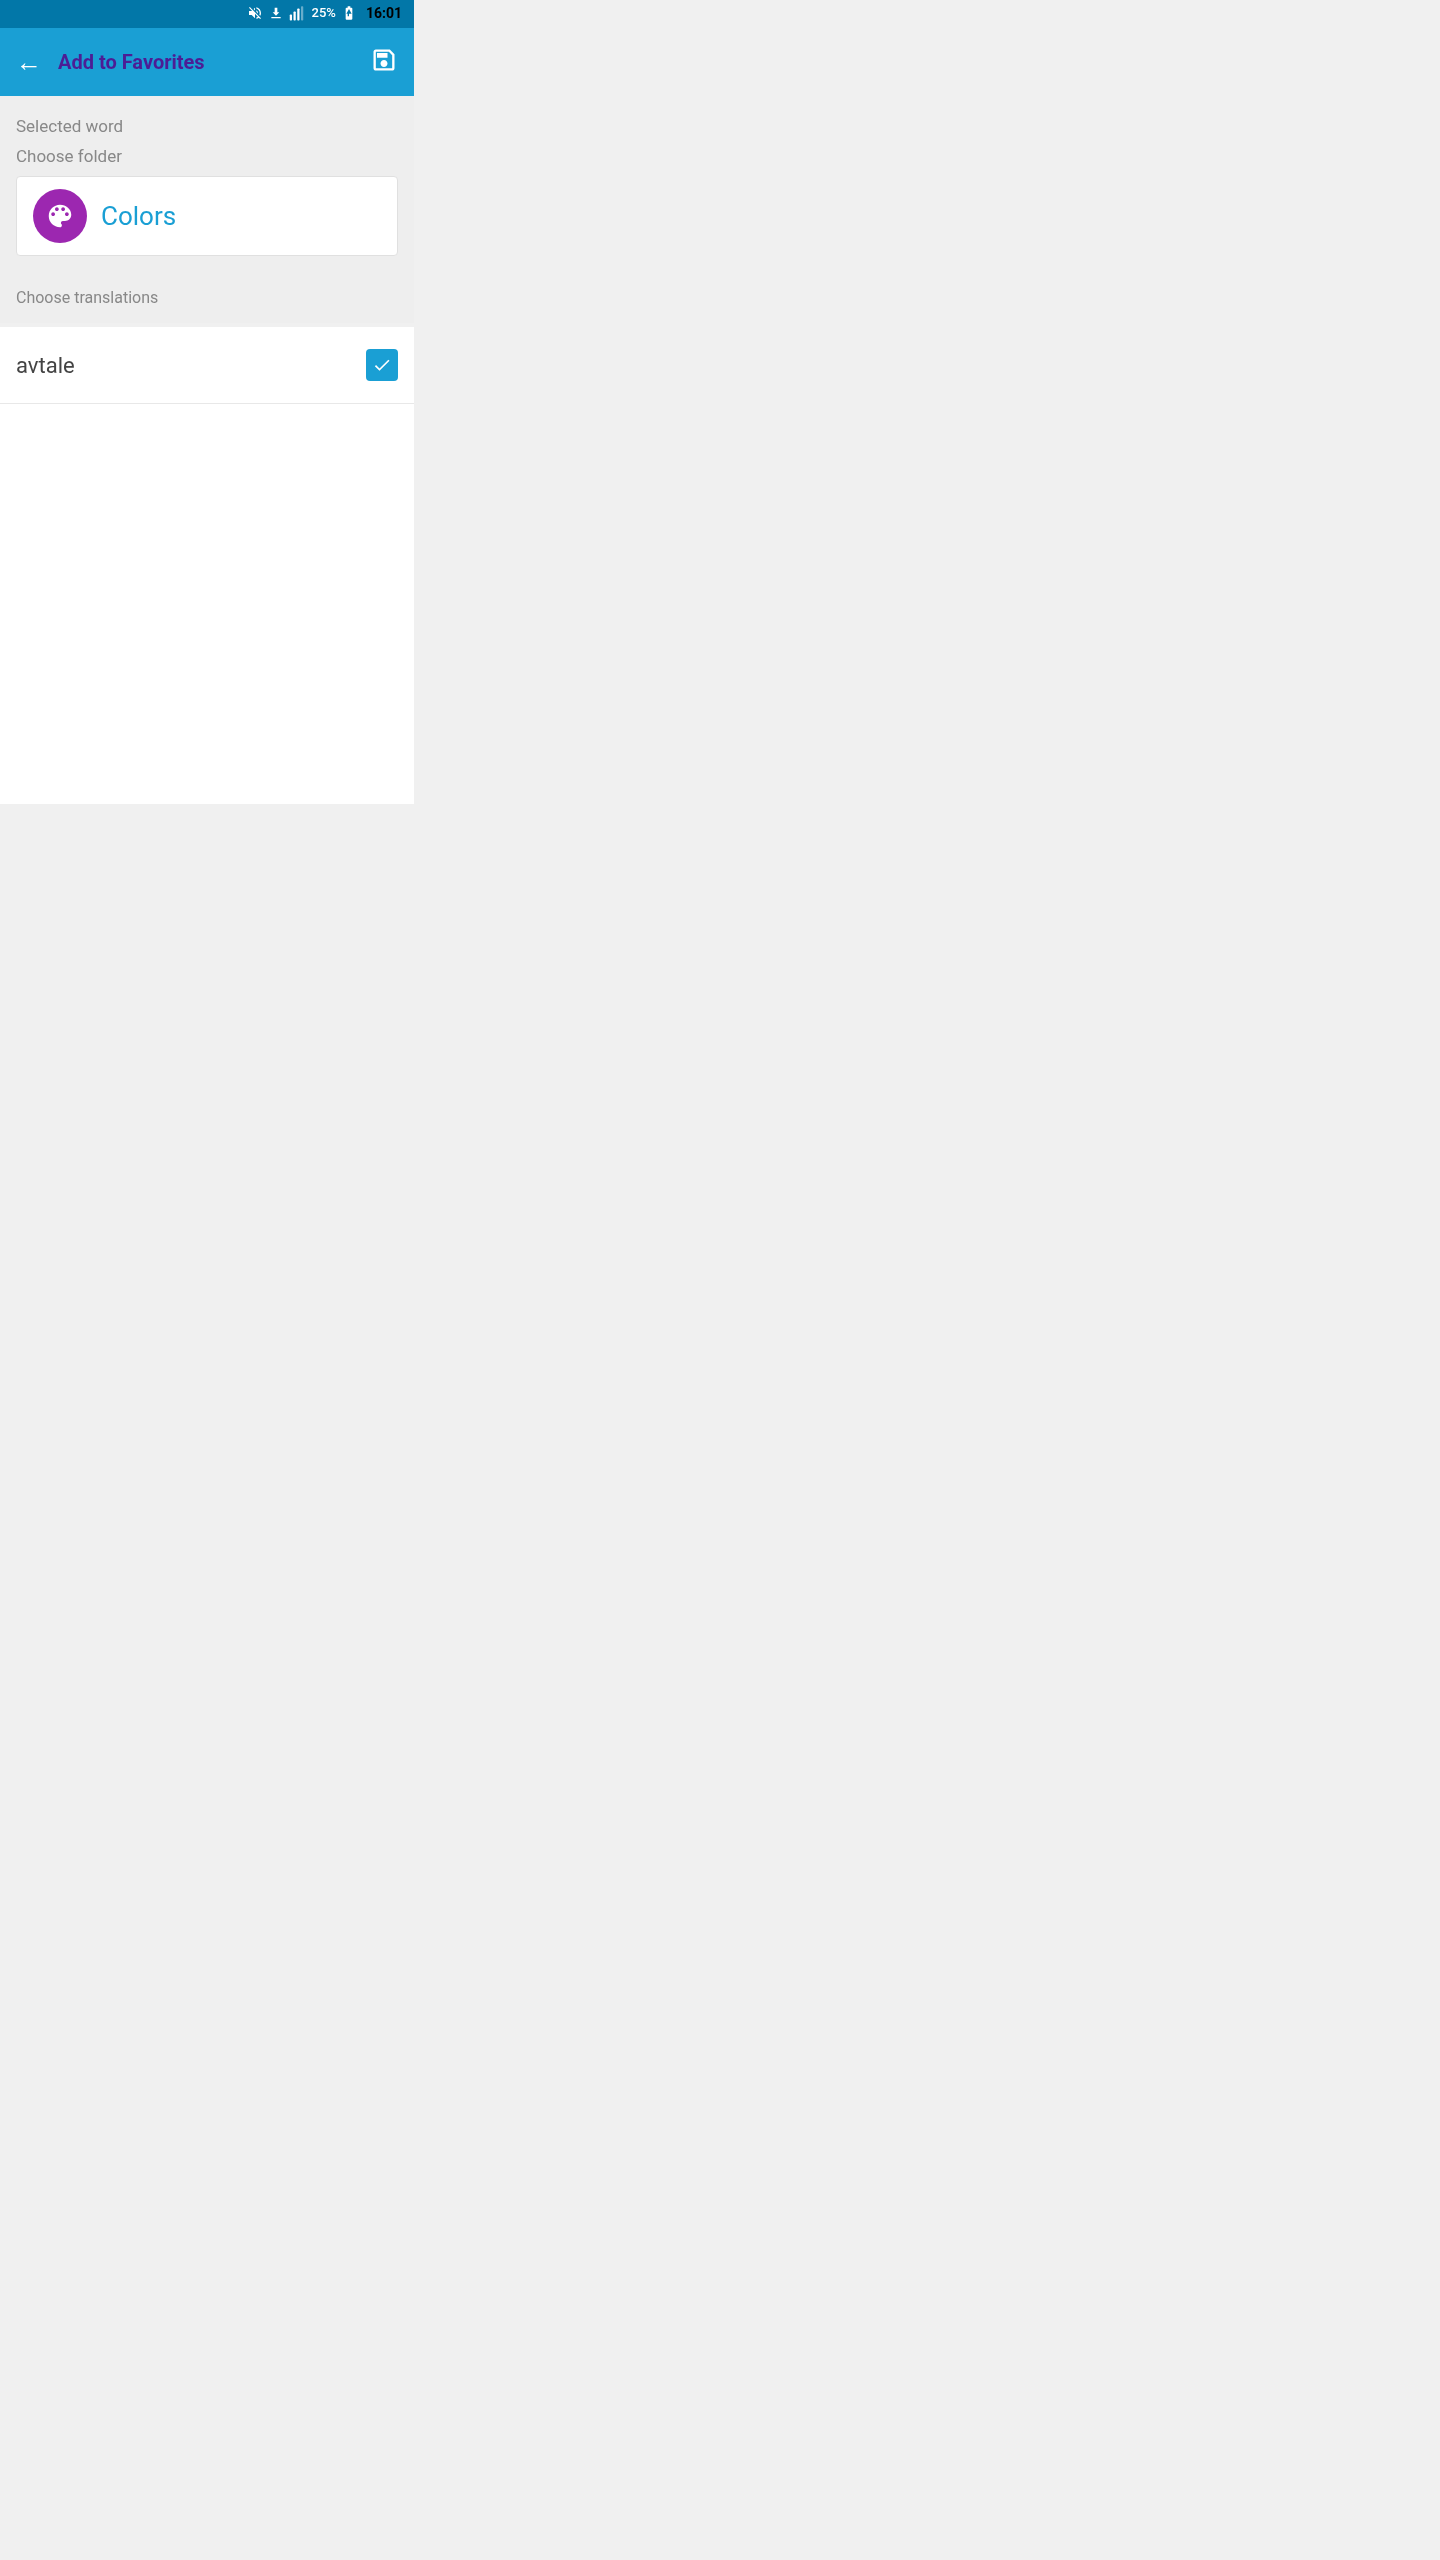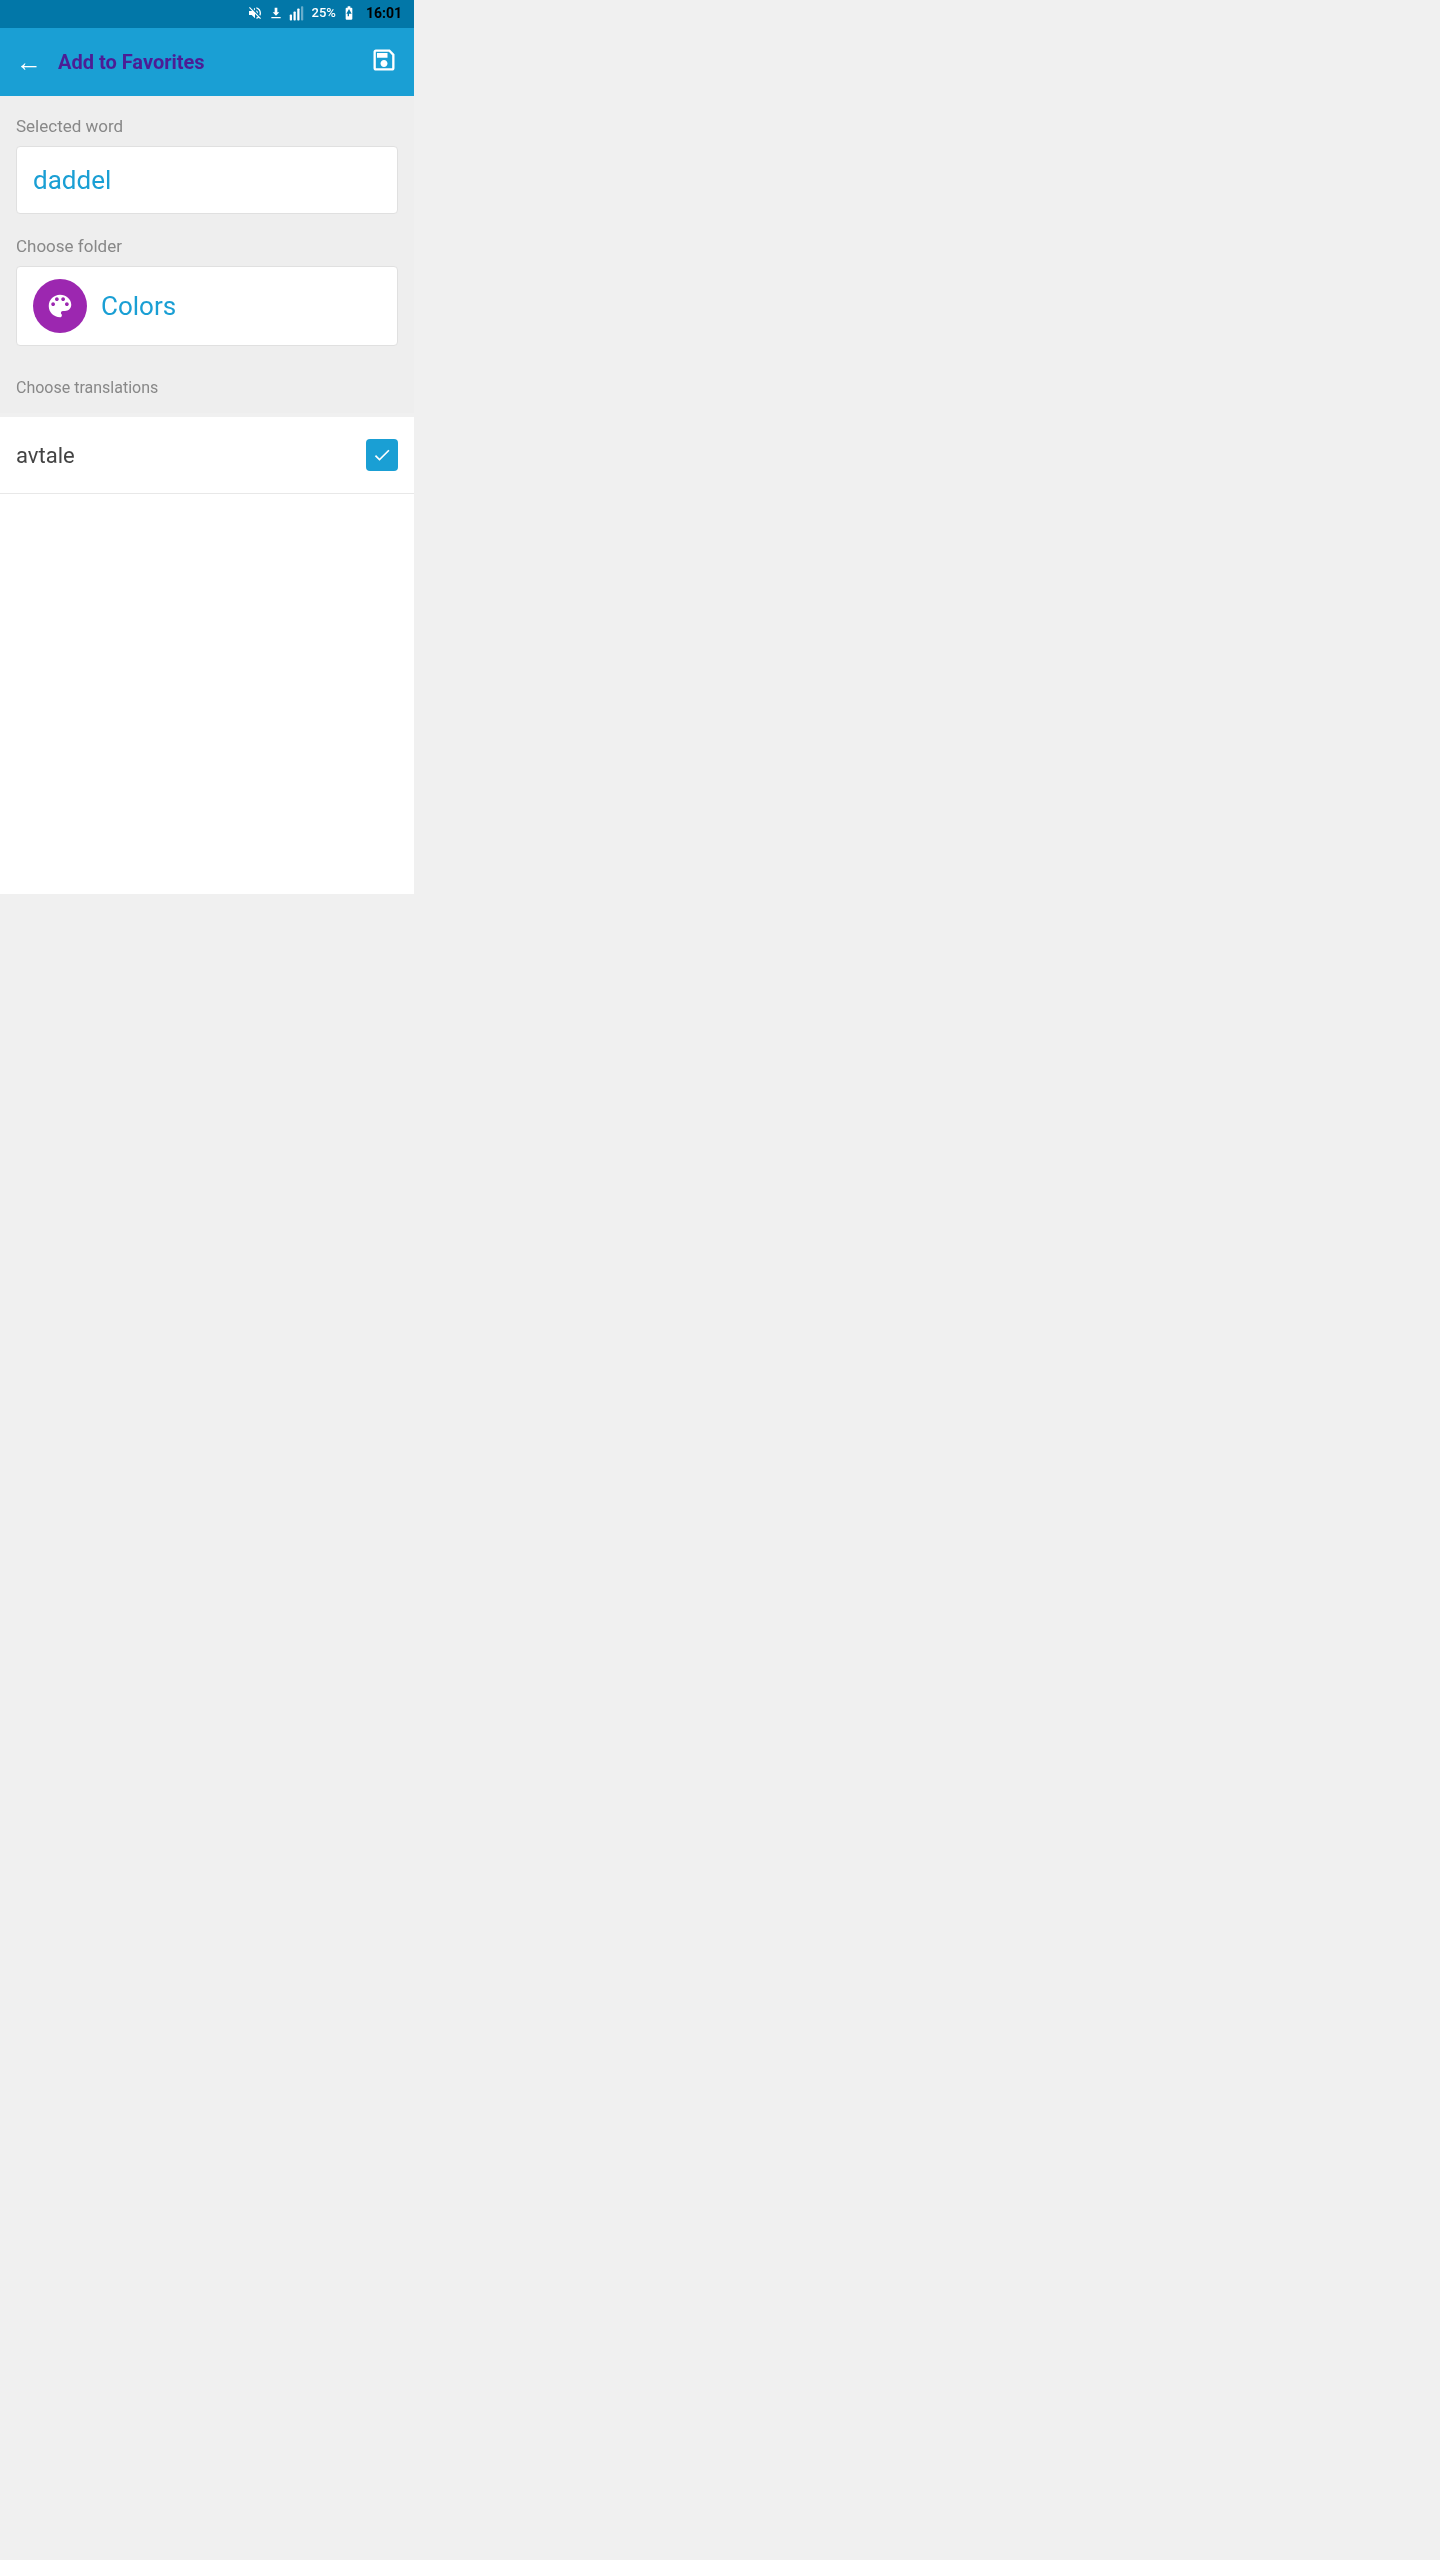--- a/index.html
+++ b/index.html
@@ -248,23 +248,20 @@
   <div class="floppy-icon">
     <svg viewBox="0 0 24 24" xmlns="http://www.w3.org/2000/svg">
       <path d="M17 3H5c-1.1 0-2 .9-2 2v14c0 1.1.9 2 2 2h14c1.1 0 2-.9 2-2V7l-4-4zm2 16H5V5h11.17L19 7.83V19zm-7-7c-1.66 0-3 1.34-3 3s1.34 3 3 3 3-1.34 3-3-1.34-3-3-3zM6 6h9v4H6z"></path>
     </svg>
   </div>
 </div>
 
 <div class="content">
 
   <div class="field-label">Selected word</div>
-  <div class="text-field">
-    <span class="text-field-value">daddel</span>
-  </div>
 
   <div class="field-label">Choose folder</div>
   <div class="folder-field">
     <div class="folder-icon-circle">
 
       <svg viewBox="0 0 24 24" xmlns="http://www.w3.org/2000/svg">
         <path d="M12 3c-4.97 0-9 4.03-9 9s4.03 9 9 9c.83 0 1.5-.67 1.5-1.5 0-.39-.15-.74-.39-1.01-.23-.26-.38-.61-.38-.99 0-.83.67-1.5 1.5-1.5H16c2.76 0 5-2.24 5-5 0-4.42-4.03-8-9-8zm-5.5 9c-.83 0-1.5-.67-1.5-1.5S5.67 9 6.5 9 8 9.67 8 10.5 7.33 12 6.5 12zm3-4C8.67 8 8 7.33 8 6.5S8.67 5 9.5 5s1.5.67 1.5 1.5S10.33 8 9.5 8zm5 0c-.83 0-1.5-.67-1.5-1.5S13.67 5 14.5 5s1.5.67 1.5 1.5S15.33 8 14.5 8zm3 4c-.83 0-1.5-.67-1.5-1.5S16.67 9 17.5 9s1.5.67 1.5 1.5-.67 1.5-1.5 1.5z"></path>
       </svg>
     </div>
     <span class="folder-name">Colors</span>

